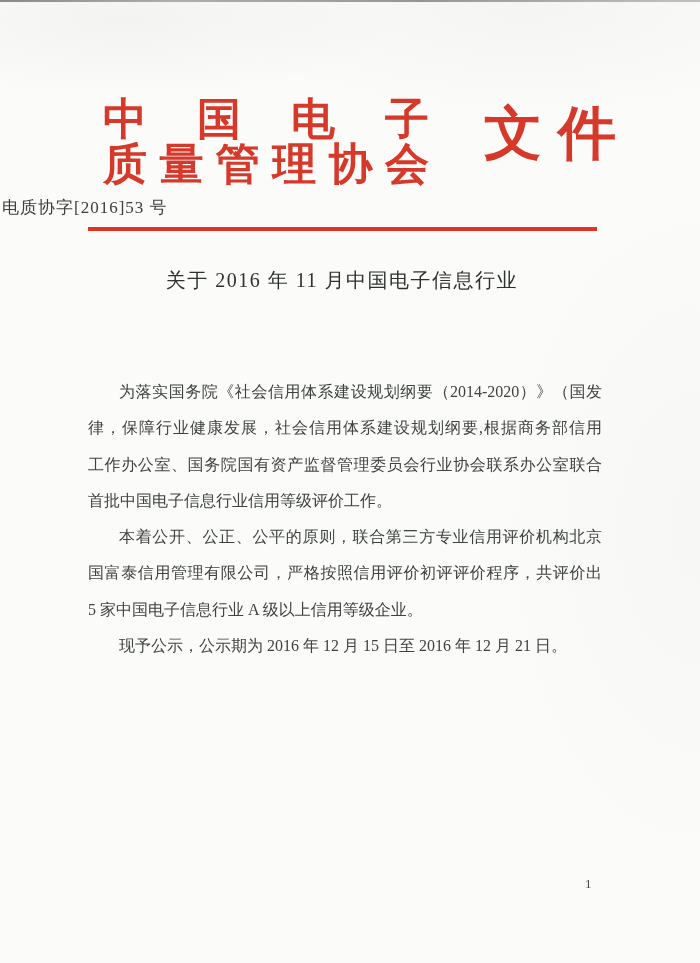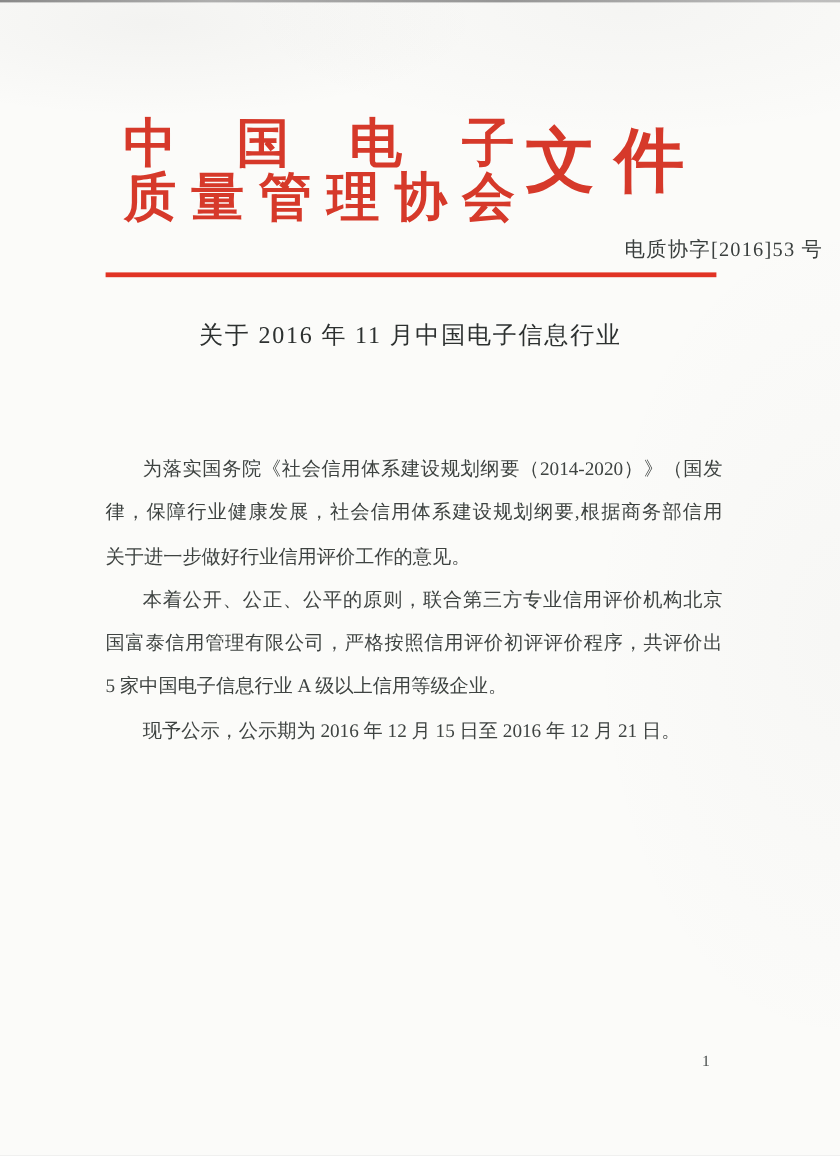--- a/index.html
+++ b/index.html
@@ -36,33 +36,33 @@
   }
   .org-line {
     text-align: justify;
     text-align-last: justify;
     height: 45px;
     overflow: hidden;
     white-space: nowrap;
   }
   .doc-type {
     position: absolute;
-    left: 438px; top: 103px;
+    left: 484px; top: 103px;
     color: #d6392a;
     font-weight: bold;
     font-size: 58px;
     line-height: 62px;
     letter-spacing: 16px;
     white-space: nowrap;
   }
   .doc-number {
     position: absolute;
     left: 2px; top: 196px;
     width: 684px;
-    text-align: right;
+    text-align: left;
     font-size: 17px;
     line-height: 24px;
     color: #3a3f3e;
     letter-spacing: 1px;
   }
   .red-rule {
     position: absolute;
     left: 88px; top: 227px;
     width: 509px; height: 4px;
     background: #e13324;
@@ -124,21 +124,22 @@
   <div class="doc-number">电质协字[2016]53 号</div>
 
   <div class="red-rule"></div>
 
   <div class="doc-title-line title-1">关于 2016 年 11 月中国电子信息行业</div>
 
 
   <div class="doc-body" id="body-lines">
       <div class="body-line indent">为落实国务院《社会信用体系建设规划纲要（2014-2020）》（国发</div>
       <div class="body-line">律，保障行业健康发展，社会信用体系建设规划纲要,根据商务部信用</div>
-      <div class="body-line last">关于进一步做好行业信用评价工作的意见。</div>
+      <div class="body-line">工作办公室、国务院国有资产监督管理委员会行业协会联系办公室联合</div>
+      <div class="body-line last">首批中国电子信息行业信用等级评价工作。</div>
       <div class="body-line indent">本着公开、公正、公平的原则，联合第三方专业信用评价机构北京</div>
       <div class="body-line">国富泰信用管理有限公司，严格按照信用评价初评评价程序，共评价出</div>
       <div class="body-line last">5 家中国电子信息行业 A 级以上信用等级企业。</div>
       <div class="body-line indent last">现予公示，公示期为 2016 年 12 月 15 日至 2016 年 12 月 21 日。</div>
     </div>
 
   <div class="page-number">1</div>
 
 </div>
 

